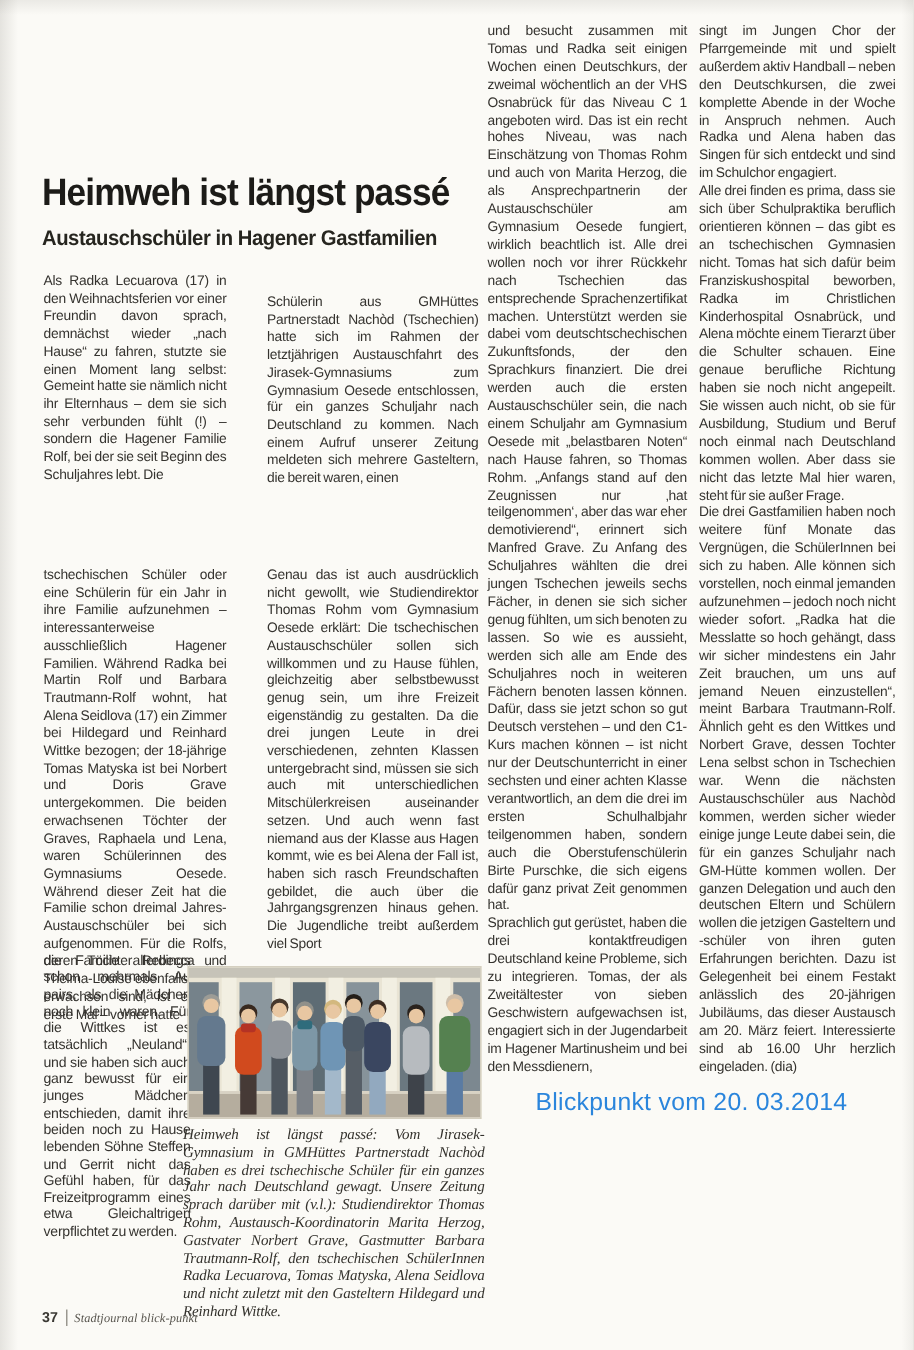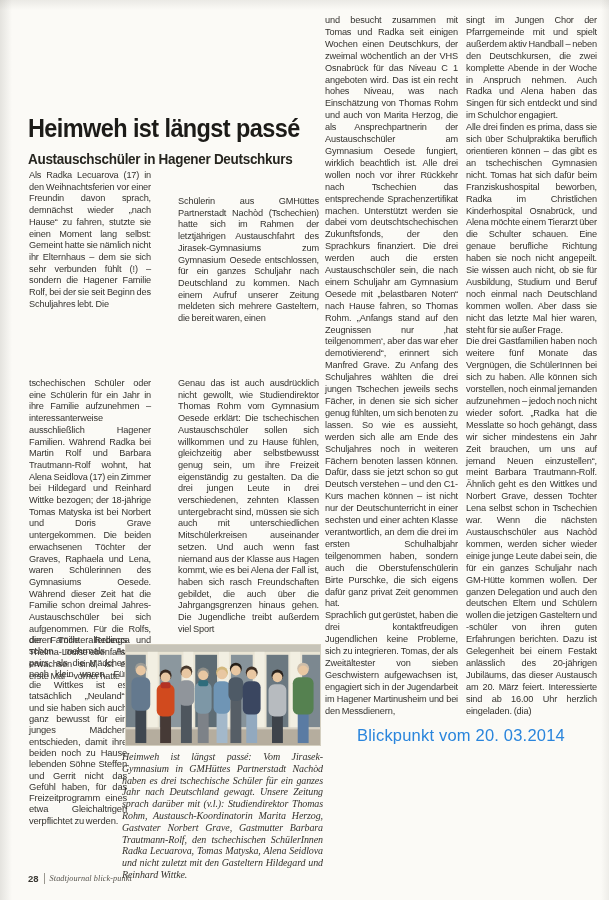--- a/index.html
+++ b/index.html
@@ -25,21 +25,21 @@
     font-size:13.5px;font-weight:bold;line-height:18px;letter-spacing:-.3px;color:#26251f;
     transform:scaleY(1.05);transform-origin:top left;
   }
   .col{
     position:absolute;
     font-size:9.2px;line-height:11.7px;text-align:justify;
     letter-spacing:-.15px;word-spacing:-.6px;
     hyphens:auto;-webkit-hyphens:auto;overflow-wrap:break-word;
   }
   .col p{margin:0;}
-  .c1a{left:29px;top:170px;width:122px;}
+  .c1a{left:29px;top:182px;width:122px;}
   .c2a{left:178px;top:183px;width:141px;margin-top:13px;}
   .c1b{left:29px;top:378px;width:122px;}
   .c1c{left:29px;top:634px;width:98px;font-size:9.4px;line-height:11.3px;}
   .c2b{left:178px;top:378px;width:141px;}
   .c3{left:325px;top:15px;width:133px;line-height:11.9px;}
   .c4{left:466px;top:15px;width:131px;line-height:11.9px;}
 
   .photo{
     position:absolute;left:125px;top:644px;width:196px;height:102px;
     border:1px solid #d4cfc0;box-sizing:border-box;background:#e9e4d4;
@@ -70,32 +70,32 @@
 <body>
 
 <div class="page">
   <div class="edge-left"></div>
   <div class="edge-top"></div>
   <div class="edge-right"></div>
 
   <h1 class="headline" style="margin:0;">Heimweh ist längst passé</h1>
 
   <div class="subhead">
-    <div>Austauschschüler in Hagener Deutschkurs</div>
+    <div>Austauschschüler in Hagener Gastfamilien</div>
   </div>
 
   <div class="col c1a">Als Radka Lecuarova (17) in den Weihnachtsferien vor einer Freundin davon sprach, demnächst wieder „nach Hause“ zu fahren, stutzte sie einen Moment lang selbst: Gemeint hatte sie nämlich nicht ihr Elternhaus – dem sie sich sehr verbunden fühlt (!) – sondern die Hagener Familie Rolf, bei der sie seit Beginn des Schuljahres lebt. Die</div>
   <div class="col c2a">Schülerin aus GMHüttes Partnerstadt Nachòd (Tschechien) hatte sich im Rahmen der letztjährigen Austauschfahrt des Jirasek-Gymnasiums zum Gymnasium Oesede entschlossen, für ein ganzes Schuljahr nach Deutschland zu kommen. Nach einem Aufruf unserer Zeitung meldeten sich mehrere Gasteltern, die bereit waren, einen</div>
   <div class="col c1b">tschechischen Schüler oder eine Schülerin für ein Jahr in ihre Familie aufzunehmen – interessanterweise ausschließlich Hagener Familien. Während Radka bei Martin Rolf und Barbara Trautmann-Rolf wohnt, hat Alena Seidlova (17) ein Zimmer bei Hildegard und Reinhard Wittke bezogen; der 18-jährige Tomas Matyska ist bei Norbert und Doris Grave untergekommen. Die beiden erwachsenen Töchter der Graves, Raphaela und Lena, waren Schülerinnen des Gymnasiums Oesede. Während dieser Zeit hat die Familie schon dreimal Jahres-Austauschschüler bei sich aufgenommen. Für die Rolfs, deren Töchter Rebecca und Thelma-Louise ebenfalls schon erwachsen sind, ist es das erste Mal – vorher hatte</div>
   <div class="col c1c">die Familie allerdings schon mehrmals Au pairs, als die Mädchen noch klein waren. Für die Wittkes ist es tatsächlich „Neuland“, und sie haben sich auch ganz bewusst für ein junges Mädchen entschieden, damit ihre beiden noch zu Hause lebenden Söhne Steffen und Gerrit nicht das Gefühl haben, für das Freizeitprogramm eines etwa Gleichaltrigen verpflichtet zu werden.</div>
   <div class="col c2b">Genau das ist auch ausdrücklich nicht gewollt, wie Studiendirektor Thomas Rohm vom Gymnasium Oesede erklärt: Die tschechischen Austauschschüler sollen sich willkommen und zu Hause fühlen, gleichzeitig aber selbstbewusst genug sein, um ihre Freizeit eigenständig zu gestalten. Da die drei jungen Leute in drei verschiedenen, zehnten Klassen untergebracht sind, müssen sie sich auch mit unterschiedlichen Mitschülerkreisen auseinander setzen. Und auch wenn fast niemand aus der Klasse aus Hagen kommt, wie es bei Alena der Fall ist, haben sich rasch Freundschaften gebildet, die auch über die Jahrgangsgrenzen hinaus gehen. Die Jugendliche treibt außerdem viel Sport</div>
 
   <div class="col c3">
     <p>und besucht zusammen mit Tomas und Radka seit einigen Wochen einen Deutschkurs, der zweimal wöchentlich an der VHS Osnabrück für das Niveau C 1 angeboten wird. Das ist ein recht hohes Niveau, was nach Einschätzung von Thomas Rohm und auch von Marita Herzog, die als Ansprechpartnerin der Austauschschüler am Gymnasium Oesede fungiert, wirklich beachtlich ist. Alle drei wollen noch vor ihrer Rückkehr nach Tschechien das entsprechende Sprachenzertifikat machen. Unterstützt werden sie dabei vom deutschtschechischen Zukunftsfonds, der den Sprachkurs finanziert. Die drei werden auch die ersten Austauschschüler sein, die nach einem Schuljahr am Gymnasium Oesede mit „belastbaren Noten“ nach Hause fahren, so Thomas Rohm. „Anfangs stand auf den Zeugnissen nur ‚hat teilgenommen‘, aber das war eher demotivierend“, erinnert sich Manfred Grave. Zu Anfang des Schuljahres wählten die drei jungen Tschechen jeweils sechs Fächer, in denen sie sich sicher genug fühlten, um sich benoten zu lassen. So wie es aussieht, werden sich alle am Ende des Schuljahres noch in weiteren Fächern benoten lassen können. Dafür, dass sie jetzt schon so gut Deutsch verstehen – und den C1-Kurs machen können – ist nicht nur der Deutschunterricht in einer sechsten und einer achten Klasse verantwortlich, an dem die drei im ersten Schulhalbjahr teilgenommen haben, sondern auch die Oberstufenschülerin Birte Purschke, die sich eigens dafür ganz privat Zeit genommen hat.</p>
-    <p>Sprachlich gut gerüstet, haben die drei kontaktfreudigen Jugendlichen keine Probleme, sich zu integrieren. Tomas, der als Zweitältester von sieben Geschwistern aufgewachsen ist, engagiert sich in der Jugendarbeit im Hagener Martinusheim und bei den Messdienern,</p>
+    <p>Sprachlich gut gerüstet, haben die drei kontaktfreudigen Deutschland keine Probleme, sich zu integrieren. Tomas, der als Zweitältester von sieben Geschwistern aufgewachsen ist, engagiert sich in der Jugendarbeit im Hagener Martinusheim und bei den Messdienern,</p>
   </div>
 
   <div class="col c4">
     <p>singt im Jungen Chor der Pfarrgemeinde mit und spielt außerdem aktiv Handball – neben den Deutschkursen, die zwei komplette Abende in der Woche in Anspruch nehmen. Auch Radka und Alena haben das Singen für sich entdeckt und sind im Schulchor engagiert.</p>
     <p>Alle drei finden es prima, dass sie sich über Schulpraktika beruflich orientieren können – das gibt es an tschechischen Gymnasien nicht. Tomas hat sich dafür beim Franziskushospital beworben, Radka im Christlichen Kinderhospital Osnabrück, und Alena möchte einem Tierarzt über die Schulter schauen. Eine genaue berufliche Richtung haben sie noch nicht angepeilt. Sie wissen auch nicht, ob sie für Ausbildung, Studium und Beruf noch einmal nach Deutschland kommen wollen. Aber dass sie nicht das letzte Mal hier waren, steht für sie außer Frage.</p>
     <p>Die drei Gastfamilien haben noch weitere fünf Monate das Vergnügen, die SchülerInnen bei sich zu haben. Alle können sich vorstellen, noch einmal jemanden aufzunehmen – jedoch noch nicht wieder sofort. „Radka hat die Messlatte so hoch gehängt, dass wir sicher mindestens ein Jahr Zeit brauchen, um uns auf jemand Neuen einzustellen“, meint Barbara Trautmann-Rolf. Ähnlich geht es den Wittkes und Norbert Grave, dessen Tochter Lena selbst schon in Tschechien war. Wenn die nächsten Austauschschüler aus Nachòd kommen, werden sicher wieder einige junge Leute dabei sein, die für ein ganzes Schuljahr nach GM-Hütte kommen wollen. Der ganzen Delegation und auch den deutschen Eltern und Schülern wollen die jetzigen Gasteltern und -schüler von ihren guten Erfahrungen berichten. Dazu ist Gelegenheit bei einem Festakt anlässlich des 20-jährigen Jubiläums, das dieser Austausch am 20. März feiert. Interessierte sind ab 16.00 Uhr herzlich eingeladen.   (dia)</p>
   </div>
 
   <div class="photo">
     <svg viewBox="0 0 196 102" preserveAspectRatio="none">
@@ -175,17 +175,17 @@
           </g>
         </g>
     </svg>
   </div>
 
   <div class="caption">Heimweh ist längst passé: Vom Jirasek-Gymnasium in GMHüttes Partnerstadt Nachòd haben es drei tschechische Schüler für ein ganzes Jahr nach Deutschland gewagt. Unsere Zeitung sprach darüber mit (v.l.): Studiendirektor Thomas Rohm, Austausch-Koordinatorin Marita Herzog, Gastvater Norbert Grave, Gastmutter Barbara Trautmann-Rolf, den tschechischen SchülerInnen Radka Lecuarova, Tomas Matyska, Alena Seidlova und nicht zuletzt mit den Gasteltern Hildegard und Reinhard Wittke.</div>
 
   <div class="stamp" style="color: rgb(42, 133, 220);">Blickpunkt vom  20. 03.2014</div>
 
   <div class="footer">
-    <span class="pagenum">28</span>
+    <span class="pagenum">37</span>
     <span class="sep"></span>
     <span class="journal">Stadtjournal blick-punkt</span>
   </div>
 </div>
 
 </body></html>

